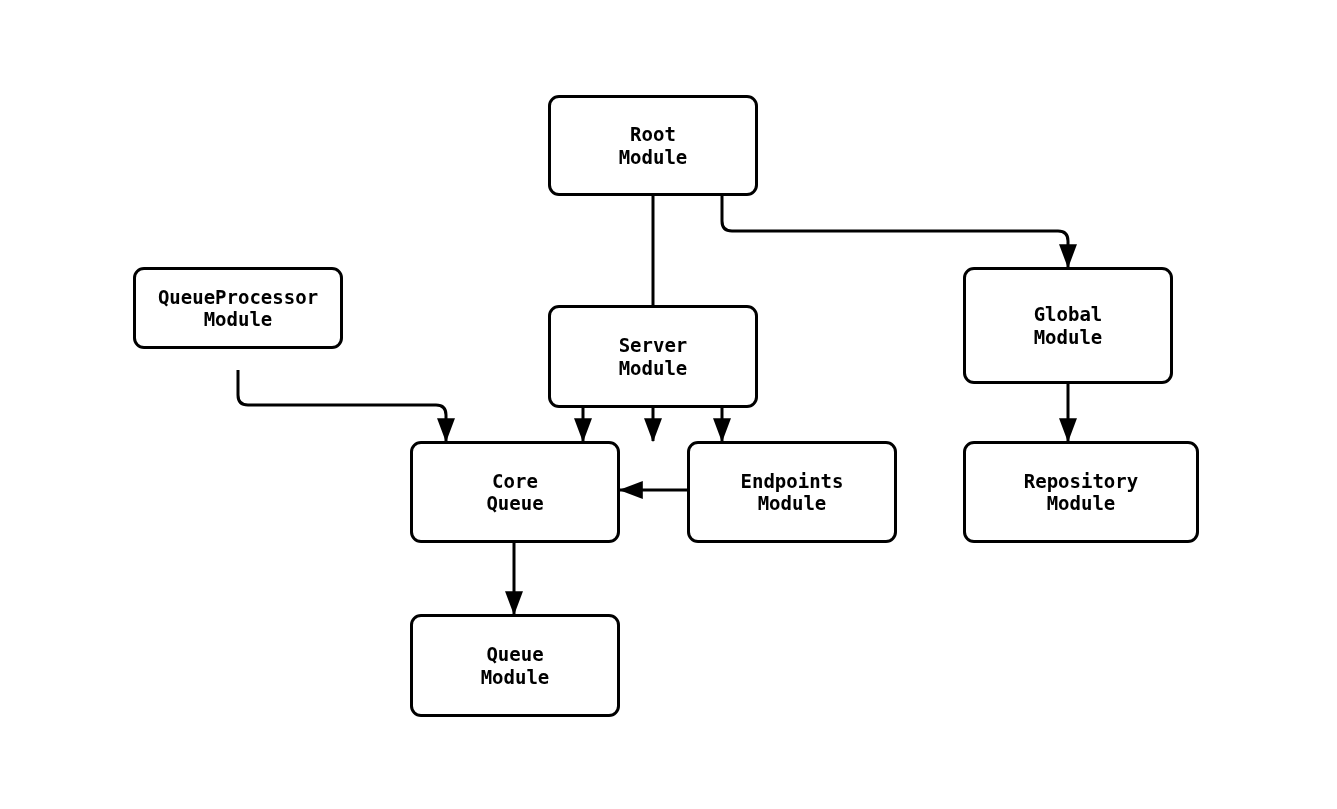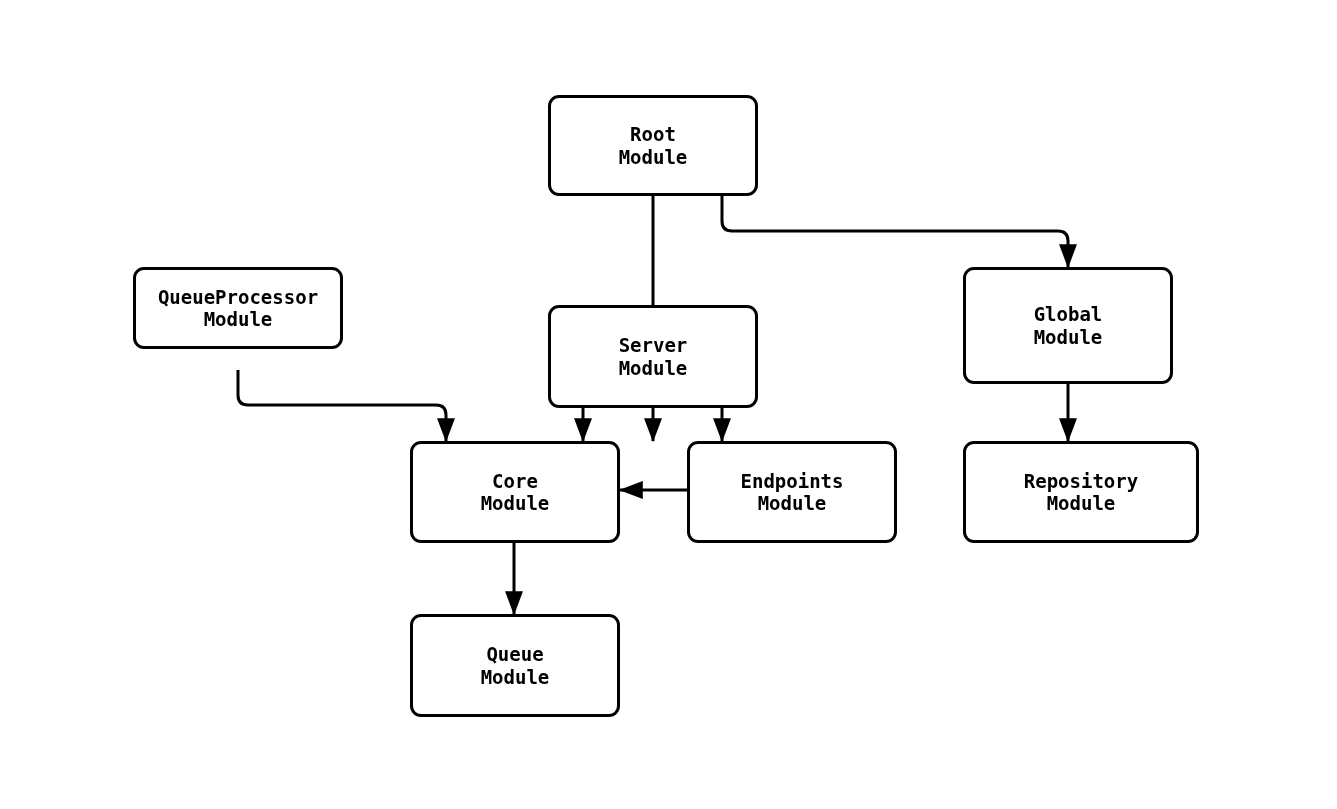--- a/index.html
+++ b/index.html
@@ -105,21 +105,21 @@
 Module</span>
   </div>
 
   <div class="node" style="left:963px; top:267px; width:210px; height:117px;">
     <span class="node-label">Global
 Module</span>
   </div>
 
   <div class="node" style="left:410px; top:441px; width:210px; height:102px;">
     <span class="node-label">Core
-Module</span>
+Queue</span>
   </div>
 
   <div class="node" style="left:687px; top:441px; width:210px; height:102px;align-items:center;">
     <span class="node-label">Endpoints
 Module</span>
   </div>
 
   <div class="node" style="left:963px; top:441px; width:236px; height:102px;">
     <span class="node-label">Repository
 Module</span>

